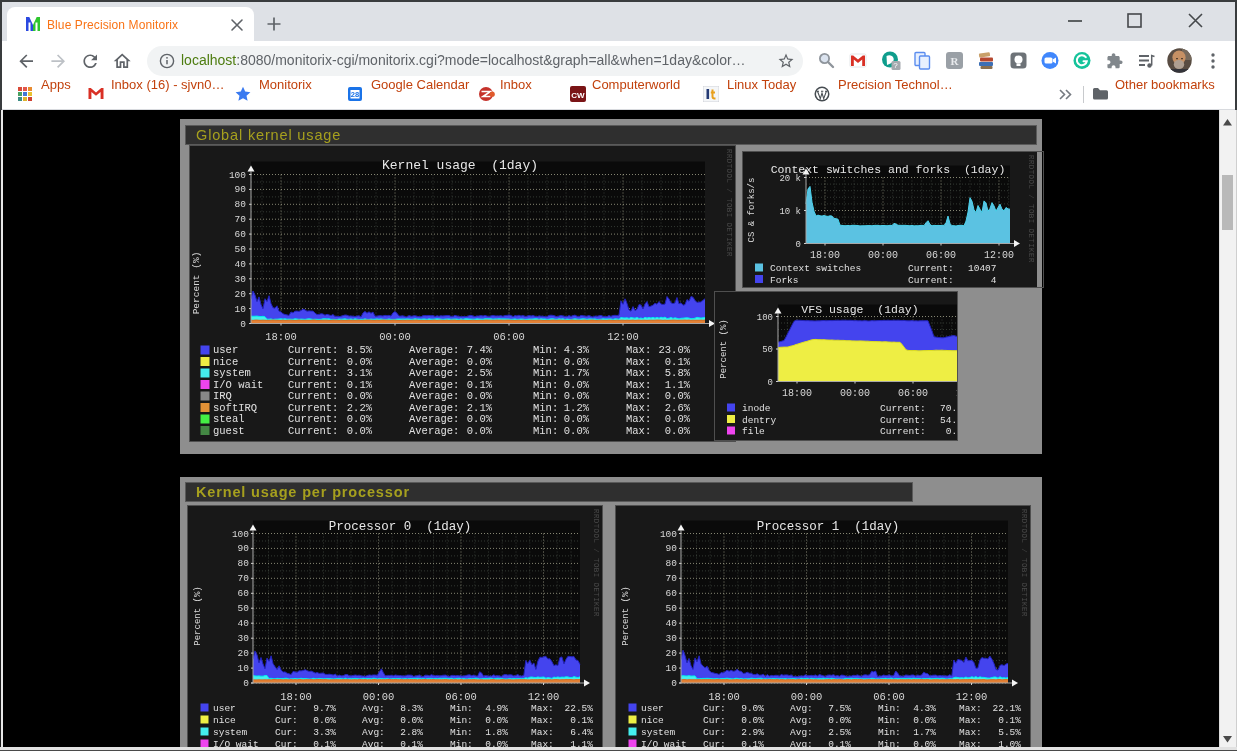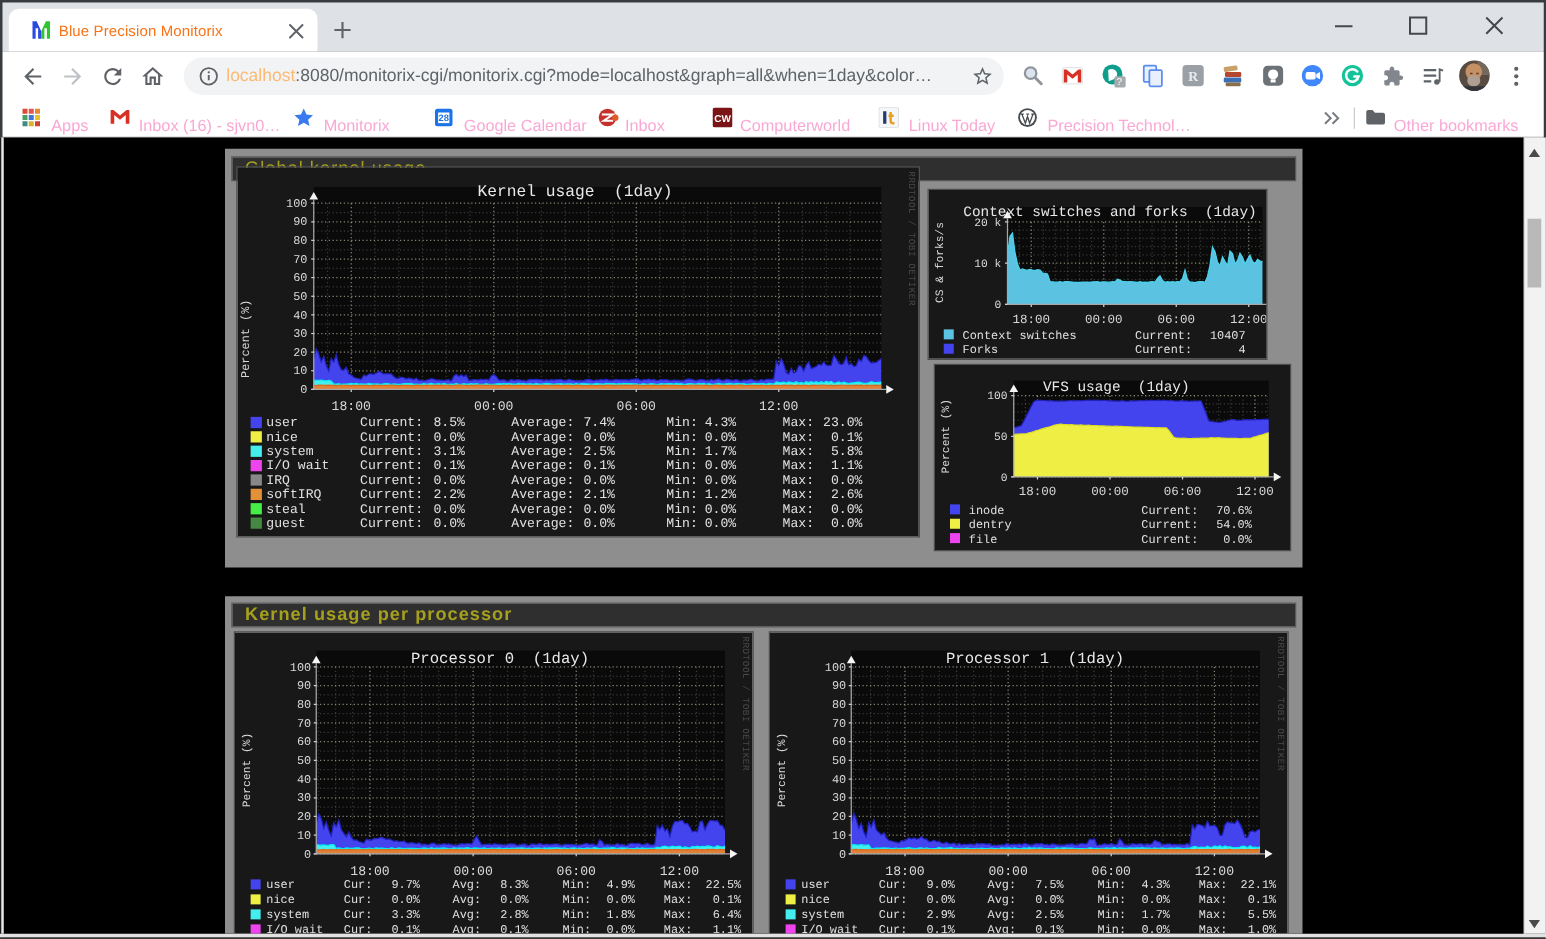--- a/index.html
+++ b/index.html
@@ -42,21 +42,21 @@
   <g transform="translate(98,2) scale(0.85)" fill="#5f6368">
     <path d="M12,5.69 l5,4.5 V18 h-2 v-6 H9 v6 H7 v-7.81 l5,-4.5 M12,3 L2,12 h3 v8 h6 v-6 h2 v6 h6 v-8 h3 L12,3z"></path>
   </g>
 </svg>
 <div class="abs" style="left:147px;top:46px;width:656px;height:30px;background:#f1f3f4;border-radius:15px"></div>
 <svg class="abs" style="left:159px;top:53px" width="16" height="16" xmlns="http://www.w3.org/2000/svg">
   <circle cx="8" cy="8" r="6.6" fill="none" stroke="#5f6368" stroke-width="1.4"></circle>
   <path d="M8,7 L8,11.2" stroke="#5f6368" stroke-width="1.5"></path>
   <circle cx="8" cy="4.8" r="0.9" fill="#5f6368"></circle>
 </svg>
-<div class="abs" style="left:181px;top:52px;font-size:14px;color:#5f6368;white-space:nowrap"><span style="color:#fdba74">localhost</span>:8080/monitorix-cgi/monitorix.cgi?mode=localhost&amp;graph=all&amp;when=1day&amp;color…</div>
+<div class="abs" style="left:181px;top:52px;font-size:14px;color:#5f6368;white-space:nowrap"><span style="color:#4d7c0f">localhost</span>:8080/monitorix-cgi/monitorix.cgi?mode=localhost&amp;graph=all&amp;when=1day&amp;color…</div>
 <svg class="abs" style="left:777px;top:52px" width="18" height="18" xmlns="http://www.w3.org/2000/svg">
   <g transform="scale(0.75)" fill="#5f6368">
     <path d="M22,9.24 l-7.19,-0.62 L12,2 9.19,8.63 2,9.24 l5.46,4.73 L5.82,21 12,17.27 18.18,21 l-1.63,-7.03 L22,9.24z M12,15.4 l-3.76,2.27 1,-4.28 -3.32,-2.88 4.38,-0.38 L12,6.1 l1.71,4.04 4.38,0.38 -3.32,2.88 1,4.28 L12,15.4z"></path>
   </g>
 </svg>
 
 <svg class="abs" style="left:817px;top:51px" width="350" height="20" xmlns="http://www.w3.org/2000/svg">
 
   <circle cx="7.5" cy="7.5" r="4.6" fill="#dbe3ef" stroke="#8f959c" stroke-width="1.8"></circle>
   <path d="M11,11 L16,16" stroke="#8f959c" stroke-width="2.4" stroke-linecap="round"></path>
@@ -192,35 +192,35 @@
 </svg>
 <div class="abs bmtxt" style="left:838px">Precision Technol…</div>
 <svg class="abs" style="left:1058px;top:88px" width="16" height="13" xmlns="http://www.w3.org/2000/svg">
   <path d="M2,2 L6.5,6.5 L2,11 M8,2 L12.5,6.5 L8,11" stroke="#757a80" stroke-width="1.6" fill="none"></path>
 </svg>
 <div class="abs" style="left:1083px;top:86px;width:1px;height:17px;background:#c8cacd"></div>
 <svg class="abs" style="left:1092px;top:87px" width="17" height="14" xmlns="http://www.w3.org/2000/svg">
   <path d="M1,2.5 a1.5,1.5 0 0 1 1.5,-1.5 L6,1 L8,3.2 L14.5,3.2 a1.5,1.5 0 0 1 1.5,1.5 L16,11 a1.5,1.5 0 0 1 -1.5,1.5 L2.5,12.5 A1.5,1.5 0 0 1 1,11 Z" fill="#5f6368"></path>
 </svg>
 <div class="abs bmtxt" style="left:1115px">Other bookmarks</div>
-<style>.bmtxt{top:93px;font-size:13px;color:#f9a8d4;white-space:nowrap}</style>
+<style>.bmtxt{top:77px;font-size:13px;color:#c2410c;white-space:nowrap}</style>
 
 <div class="abs" style="left:2px;top:110px;width:1217px;height:637px;background:#000;overflow:hidden">
 
   <div class="abs" style="left:178px;top:9px;width:862px;height:335px;background:#8e8e8e"></div>
   <div class="abs" style="left:184px;top:16px;width:850px;height:18px;background:#2f2f2f;outline:1px solid #5a5a5a">
     <div style="font-weight:normal;font-size:14.5px;color:#a6a01e;padding-left:10px;line-height:18px;letter-spacing:0.85px">Global kernel usage</div>
   </div>
 
   <div class="abs" style="left:178px;top:367px;width:862px;height:270px;background:#8e8e8e"></div>
-  <div class="abs" style="left:184px;top:373px;width:850px;height:18px;background:#2f2f2f;outline:1px solid #5a5a5a">
+  <div class="abs" style="left:184px;top:373px;width:726px;height:18px;background:#2f2f2f;outline:1px solid #5a5a5a">
     <div style="font-weight:bold;font-size:14.5px;color:#a6a01e;padding-left:10px;line-height:18px;letter-spacing:0.85px">Kernel usage per processor</div>
   </div>
 </div>
-<div style="position:absolute;left:190px;top:134px;width:545px;height:295px;overflow:hidden;outline:1px solid #4f4f4f">
+<div style="position:absolute;left:190px;top:146px;width:545px;height:295px;overflow:hidden;outline:1px solid #4f4f4f">
     <svg width="545" height="295" xmlns="http://www.w3.org/2000/svg" style="position:absolute;left:0;top:0">
       <rect width="545" height="295" fill="#181818"></rect>
       <rect x="61" y="15.5" width="454" height="162.0" fill="#0a0a0a"></rect>
       <line x1="61" y1="170.1" x2="515" y2="170.1" stroke="rgba(150,170,150,0.30)" stroke-width="1" stroke-dasharray="1 2"></line>
       <line x1="61" y1="155.2" x2="515" y2="155.2" stroke="rgba(150,170,150,0.30)" stroke-width="1" stroke-dasharray="1 2"></line>
       <line x1="61" y1="140.2" x2="515" y2="140.2" stroke="rgba(150,170,150,0.30)" stroke-width="1" stroke-dasharray="1 2"></line>
       <line x1="61" y1="125.3" x2="515" y2="125.3" stroke="rgba(150,170,150,0.30)" stroke-width="1" stroke-dasharray="1 2"></line>
       <line x1="61" y1="110.5" x2="515" y2="110.5" stroke="rgba(150,170,150,0.30)" stroke-width="1" stroke-dasharray="1 2"></line>
       <line x1="61" y1="95.5" x2="515" y2="95.5" stroke="rgba(150,170,150,0.30)" stroke-width="1" stroke-dasharray="1 2"></line>
       <line x1="61" y1="80.6" x2="515" y2="80.6" stroke="rgba(150,170,150,0.30)" stroke-width="1" stroke-dasharray="1 2"></line>
@@ -379,21 +379,21 @@
       <text x="98" y="287.5" font-family="Liberation Mono, monospace" font-size="10.5px" fill="#e0e0e0">Current:</text>
       <text x="182" y="287.5" font-family="Liberation Mono, monospace" font-size="10.5px" fill="#e0e0e0" text-anchor="end">0.0%</text>
       <text x="219" y="287.5" font-family="Liberation Mono, monospace" font-size="10.5px" fill="#e0e0e0">Average:</text>
       <text x="302" y="287.5" font-family="Liberation Mono, monospace" font-size="10.5px" fill="#e0e0e0" text-anchor="end">0.0%</text>
       <text x="343" y="287.5" font-family="Liberation Mono, monospace" font-size="10.5px" fill="#e0e0e0">Min:</text>
       <text x="399" y="287.5" font-family="Liberation Mono, monospace" font-size="10.5px" fill="#e0e0e0" text-anchor="end">0.0%</text>
       <text x="436" y="287.5" font-family="Liberation Mono, monospace" font-size="10.5px" fill="#e0e0e0">Max:</text>
       <text x="500" y="287.5" font-family="Liberation Mono, monospace" font-size="10.5px" fill="#e0e0e0" text-anchor="end">0.0%</text>
     </svg>
   </div>
-<div style="position:absolute;left:743px;top:152px;width:270px;height:135px;overflow:hidden;outline:1px solid #4f4f4f">
+<div style="position:absolute;left:743px;top:152px;width:300px;height:135px;overflow:hidden;outline:1px solid #4f4f4f">
     <svg width="294" height="135" xmlns="http://www.w3.org/2000/svg" style="position:absolute;left:0;top:0">
       <rect width="294" height="135" fill="#181818"></rect>
       <rect x="63" y="13.5" width="204" height="78.0" fill="#0a0a0a"></rect>
       <line x1="63" y1="84.9" x2="267" y2="84.9" stroke="rgba(150,170,150,0.30)" stroke-width="1" stroke-dasharray="1 2"></line>
       <line x1="63" y1="78.3" x2="267" y2="78.3" stroke="rgba(150,170,150,0.30)" stroke-width="1" stroke-dasharray="1 2"></line>
       <line x1="63" y1="71.7" x2="267" y2="71.7" stroke="rgba(150,170,150,0.30)" stroke-width="1" stroke-dasharray="1 2"></line>
       <line x1="63" y1="65.1" x2="267" y2="65.1" stroke="rgba(150,170,150,0.30)" stroke-width="1" stroke-dasharray="1 2"></line>
       <line x1="63" y1="51.9" x2="267" y2="51.9" stroke="rgba(150,170,150,0.30)" stroke-width="1" stroke-dasharray="1 2"></line>
       <line x1="63" y1="45.3" x2="267" y2="45.3" stroke="rgba(150,170,150,0.30)" stroke-width="1" stroke-dasharray="1 2"></line>
       <line x1="63" y1="38.7" x2="267" y2="38.7" stroke="rgba(150,170,150,0.30)" stroke-width="1" stroke-dasharray="1 2"></line>
@@ -448,21 +448,21 @@
       <rect x="12" y="111.5" width="8" height="8" fill="#5BC2E2"></rect>
       <text x="27" y="119" font-family="Liberation Mono, monospace" font-size="9.5px" fill="#e0e0e0">Context switches</text>
       <text x="165" y="119" font-family="Liberation Mono, monospace" font-size="9.5px" fill="#e0e0e0">Current:</text>
       <text x="253.5" y="119" font-family="Liberation Mono, monospace" font-size="9.5px" fill="#e0e0e0" text-anchor="end">10407</text>
       <rect x="12" y="123" width="8" height="8" fill="#4444EE"></rect>
       <text x="27" y="130.5" font-family="Liberation Mono, monospace" font-size="9.5px" fill="#e0e0e0">Forks</text>
       <text x="165" y="130.5" font-family="Liberation Mono, monospace" font-size="9.5px" fill="#e0e0e0">Current:</text>
       <text x="253.5" y="130.5" font-family="Liberation Mono, monospace" font-size="9.5px" fill="#e0e0e0" text-anchor="end">4</text>
     </svg>
   </div>
-<div style="position:absolute;left:748px;top:292px;width:284px;height:148px;overflow:hidden;outline:1px solid #4f4f4f">
+<div style="position:absolute;left:715px;top:292px;width:242px;height:148px;overflow:hidden;outline:1px solid #4f4f4f">
     <svg width="294" height="148" xmlns="http://www.w3.org/2000/svg" style="position:absolute;left:0;top:0">
       <rect width="294" height="148" fill="#181818"></rect>
       <rect x="63" y="12.5" width="204" height="77.0" fill="#0a0a0a"></rect>
       <line x1="63" y1="83.0" x2="267" y2="83.0" stroke="rgba(150,170,150,0.30)" stroke-width="1" stroke-dasharray="1 2"></line>
       <line x1="63" y1="76.5" x2="267" y2="76.5" stroke="rgba(150,170,150,0.30)" stroke-width="1" stroke-dasharray="1 2"></line>
       <line x1="63" y1="70.0" x2="267" y2="70.0" stroke="rgba(150,170,150,0.30)" stroke-width="1" stroke-dasharray="1 2"></line>
       <line x1="63" y1="63.5" x2="267" y2="63.5" stroke="rgba(150,170,150,0.30)" stroke-width="1" stroke-dasharray="1 2"></line>
       <line x1="63" y1="50.5" x2="267" y2="50.5" stroke="rgba(150,170,150,0.30)" stroke-width="1" stroke-dasharray="1 2"></line>
       <line x1="63" y1="44.0" x2="267" y2="44.0" stroke="rgba(150,170,150,0.30)" stroke-width="1" stroke-dasharray="1 2"></line>
       <line x1="63" y1="37.5" x2="267" y2="37.5" stroke="rgba(150,170,150,0.30)" stroke-width="1" stroke-dasharray="1 2"></line>

